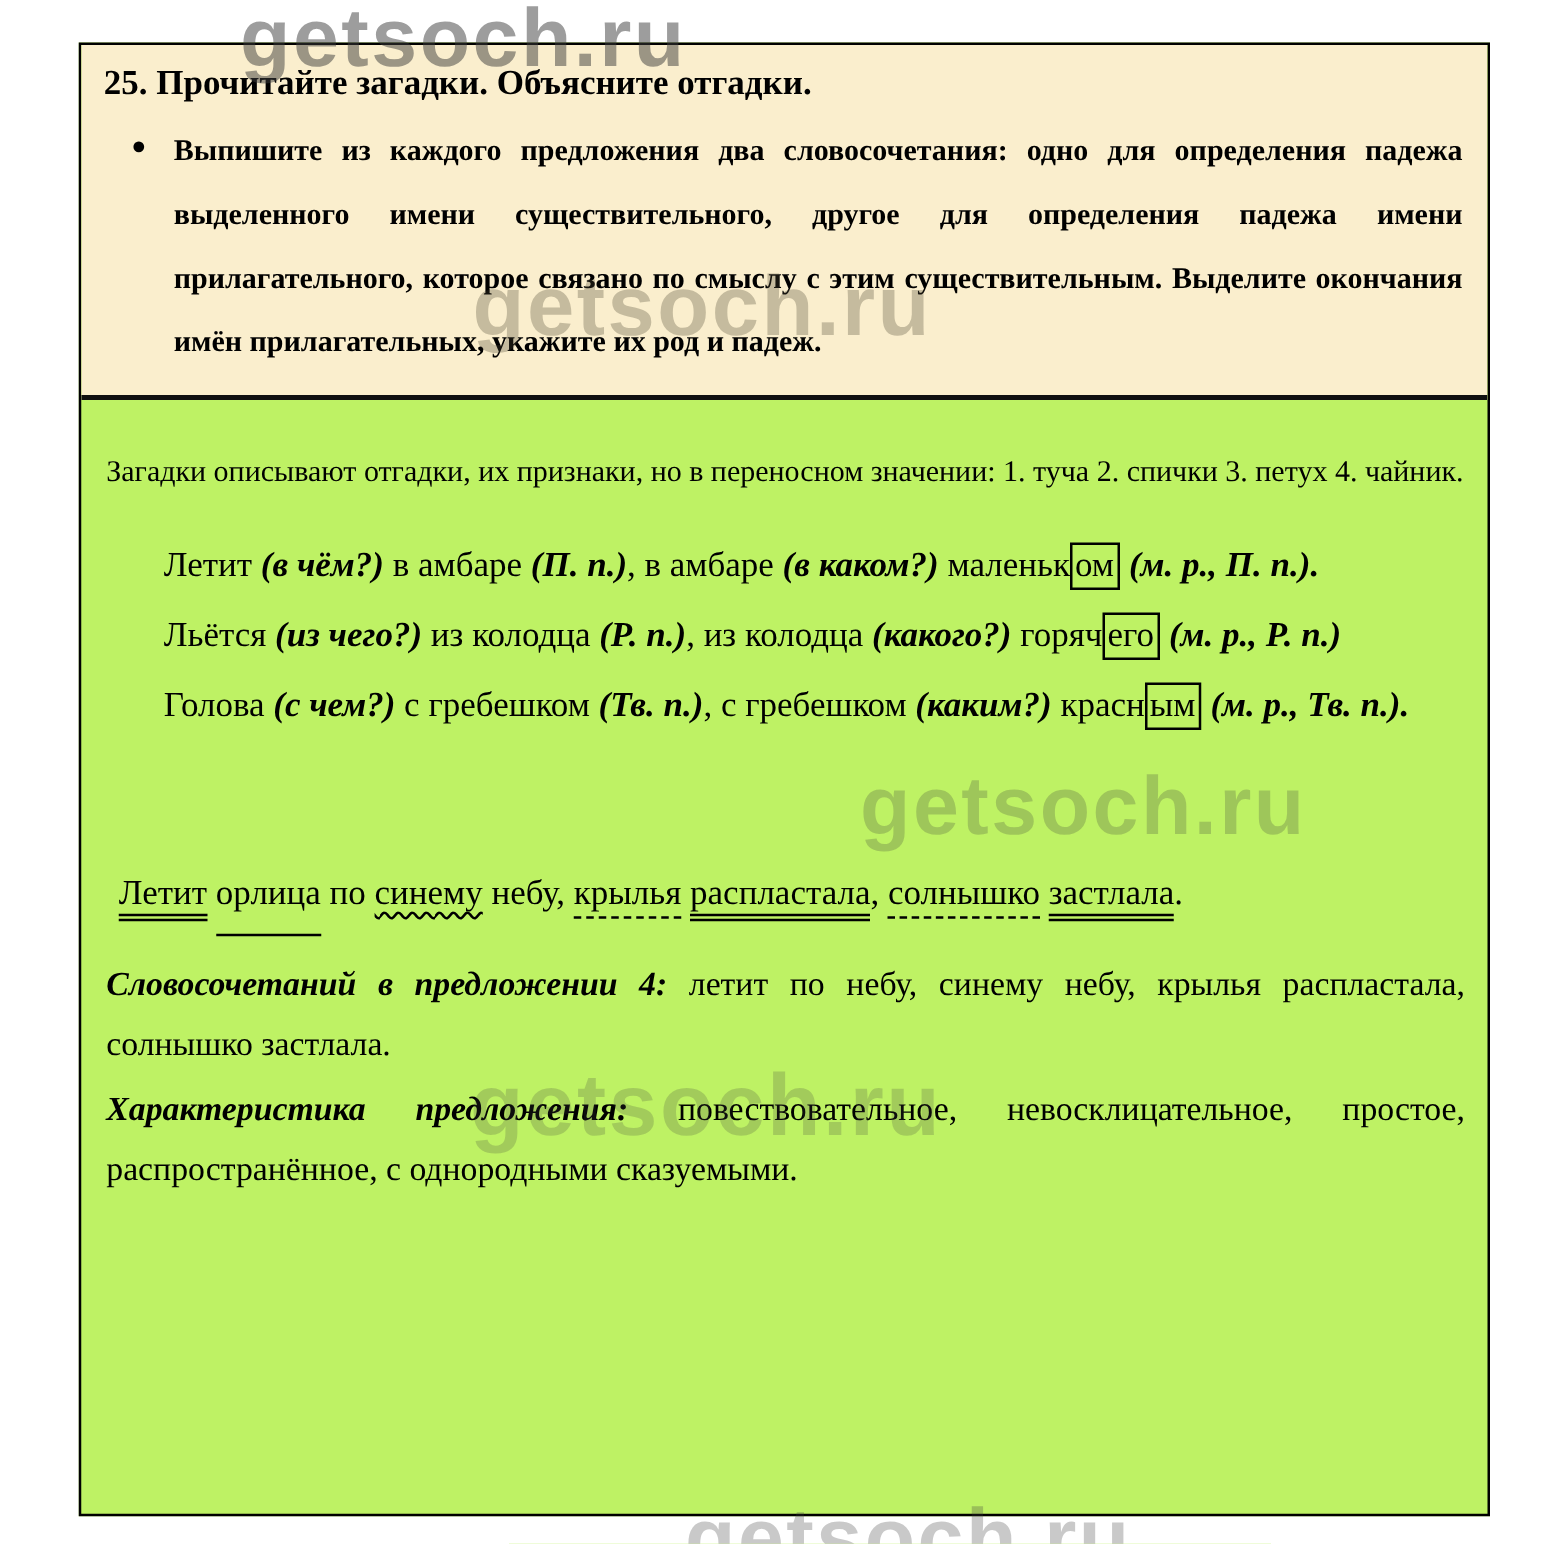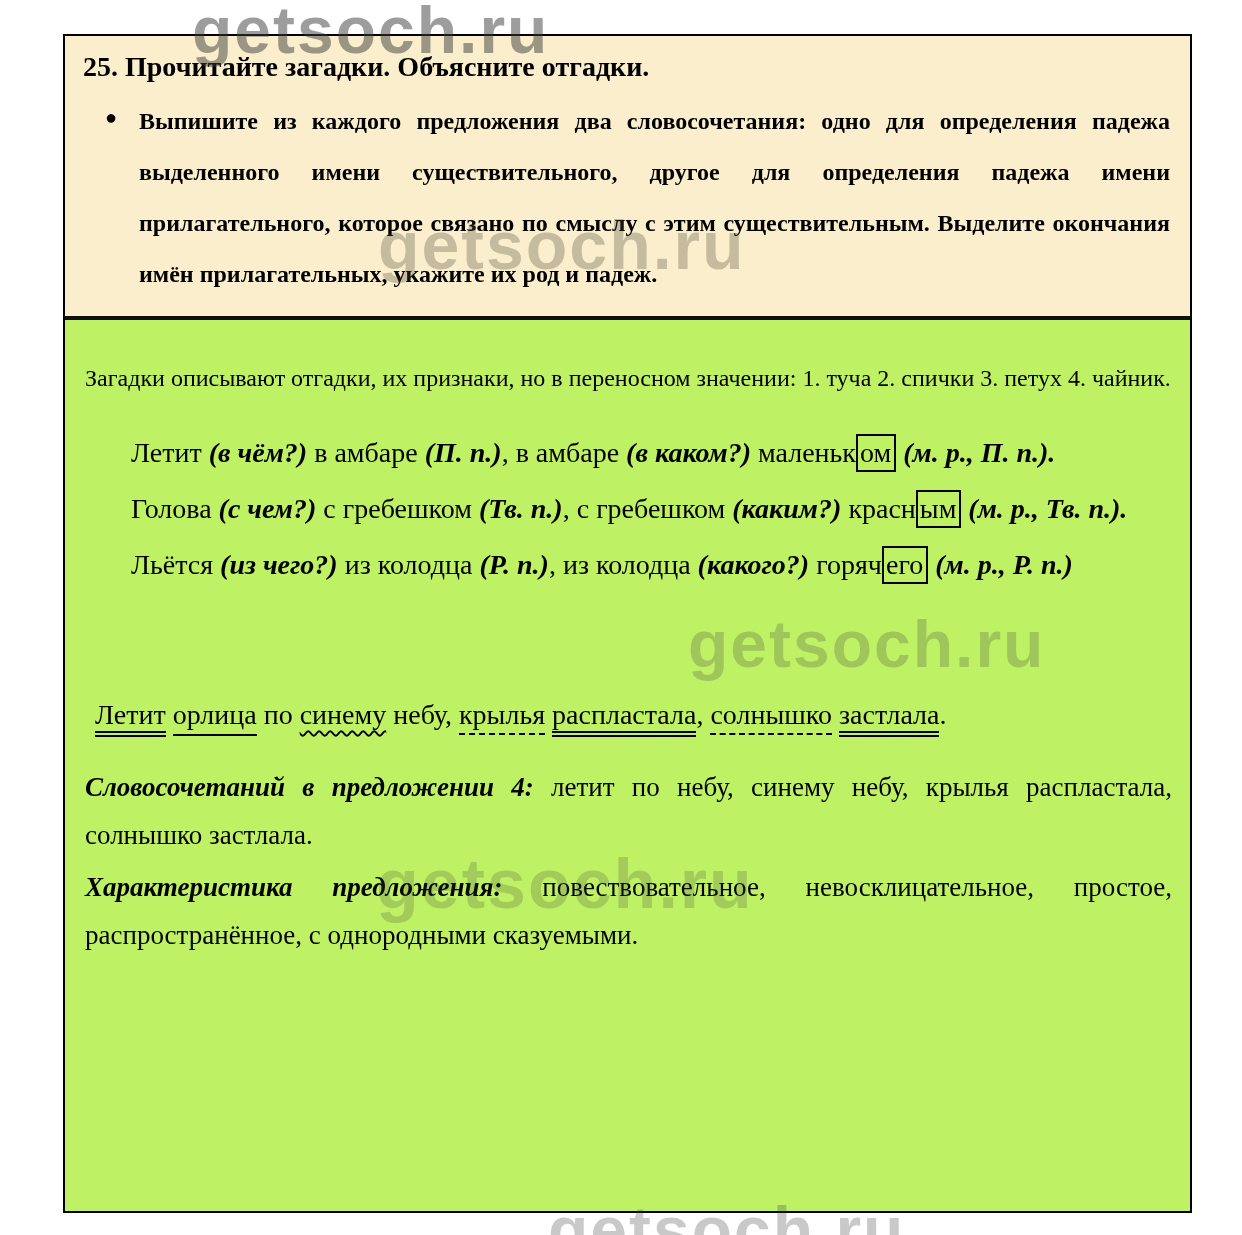--- a/index.html
+++ b/index.html
@@ -27,21 +27,21 @@
   
   .answer-body{padding:0 18px 0 20px;}
   .intro{margin:35px 0 0 0;font-size:24px;line-height:46px;text-align:justify;}
   .analysis{margin-top:24px;padding-left:46px;padding-right:40px;font-size:28px;}
   .analysis p{margin:0;line-height:56px;}
   .it{font-style:italic;font-weight:bold;}
   .ending-box{border:2px solid #000;padding:1px 3px 2px 2px;}
   
   .sentence{margin:102px 0 0 0;font-size:28px;line-height:40px;padding-left:10px;white-space:nowrap;}
   .u-double{border-bottom:6px double #000;padding-bottom:1px;text-align:right;}
-  .u-single{border-bottom:2px solid #000;padding-bottom:4px;}
+  .u-single{border-bottom:2px solid #000;padding-bottom:17px;}
   .u-dashed{border-bottom:2px dashed #000;padding-bottom:3px;margin-top:40px;}
   .u-wavy{text-decoration:underline;text-decoration-style:wavy;text-decoration-thickness:2px;text-underline-offset:6px;}
   
   .bottom{margin-top:28px;font-size:27px;line-height:48px;text-align:justify;}
   .bottom p{margin:0 0 4px 0;}
   
   .wm{
     position:absolute;z-index:5;pointer-events:none;
     font-family:"Liberation Sans", sans-serif;font-weight:bold;letter-spacing:2px;
   }
@@ -65,22 +65,22 @@
       <div class="bullet-text">Выпишите из каждого предложения два словосочетания: одно для определения падежа выделенного имени существительного, другое для определения падежа имени прилагательного, которое связано по смыслу с этим существительным. Выделите окончания имён прилагательных, укажите их род и падеж.</div>
     </div>
   </div>
 
   <div class="answer-body">
 
     <p class="intro">Загадки описывают отгадки, их признаки, но в переносном значении: 1. туча 2. спички 3. петух 4. чайник.</p>
 
     <div class="analysis">
       <p><span>Летит </span><span class="it">(в чём?)</span><span> в амбаре </span><span class="it">(П. п.)</span><span>, в амбаре </span><span class="it">(в каком?)</span><span> маленьк</span><span class="ending-box">ом</span><span class="it"> (м. р., П. п.).</span></p>
+      <p><span>Льётся </span><span class="it">(из чего?)</span><span> из колодца </span><span class="it">(Р. п.)</span><span>, из колодца </span><span class="it">(какого?)</span><span> горяч</span><span class="ending-box">его</span><span class="it"> (м. р., Р. п.)</span></p>
       <p><span>Голова </span><span class="it">(с чем?)</span><span> с гребешком </span><span class="it">(Тв. п.)</span><span>, с гребешком </span><span class="it">(каким?)</span><span> красн</span><span class="ending-box">ым</span><span class="it"> (м. р., Тв. п.).</span></p>
-      <p><span>Льётся </span><span class="it">(из чего?)</span><span> из колодца </span><span class="it">(Р. п.)</span><span>, из колодца </span><span class="it">(какого?)</span><span> горяч</span><span class="ending-box">его</span><span class="it"> (м. р., Р. п.)</span></p>
     </div>
 
     <p class="sentence"><span class="u-double">Летит</span><span> </span><span class="u-single">орлица</span><span> по </span><span class="u-wavy">синему</span><span> небу, </span><span class="u-dashed">крылья</span><span> </span><span class="u-double">распластала</span><span>,</span><span> </span><span class="u-dashed">солнышко</span><span> </span><span class="u-double">застлала</span><span>.</span></p>
 
     <div class="bottom">
       <p><span class="it">Словосочетаний в предложении 4:</span><span> летит по небу, синему небу, крылья распластала, солнышко застлала.</span></p>
       <p><span class="it">Характеристика предложения:</span><span> повествовательное, невосклицательное, простое, распространённое, с однородными сказуемыми.</span></p>
     </div>
 
   </div>

